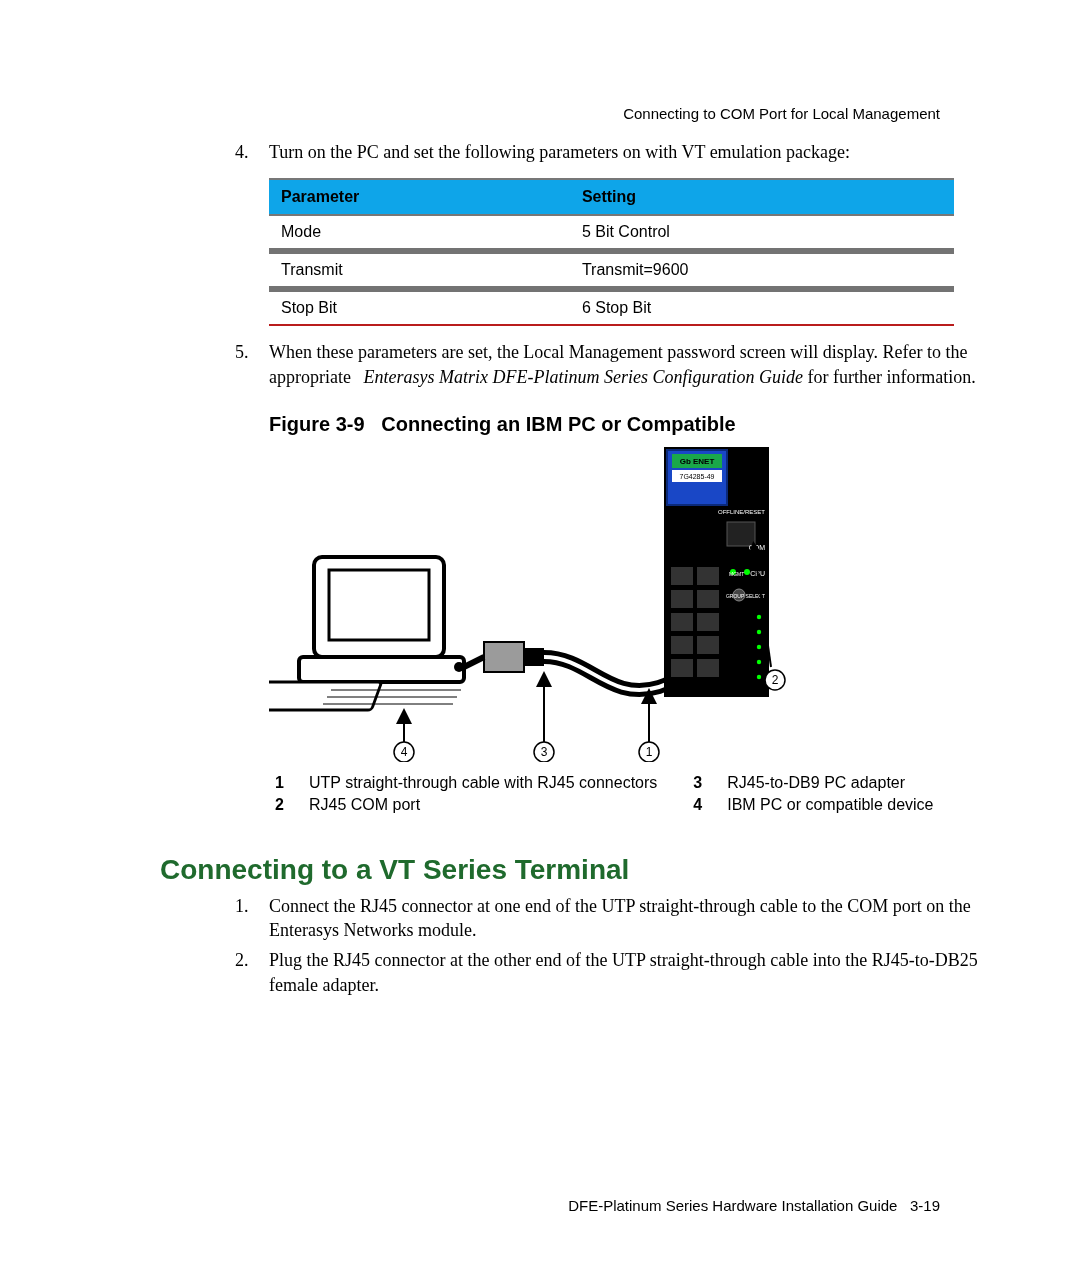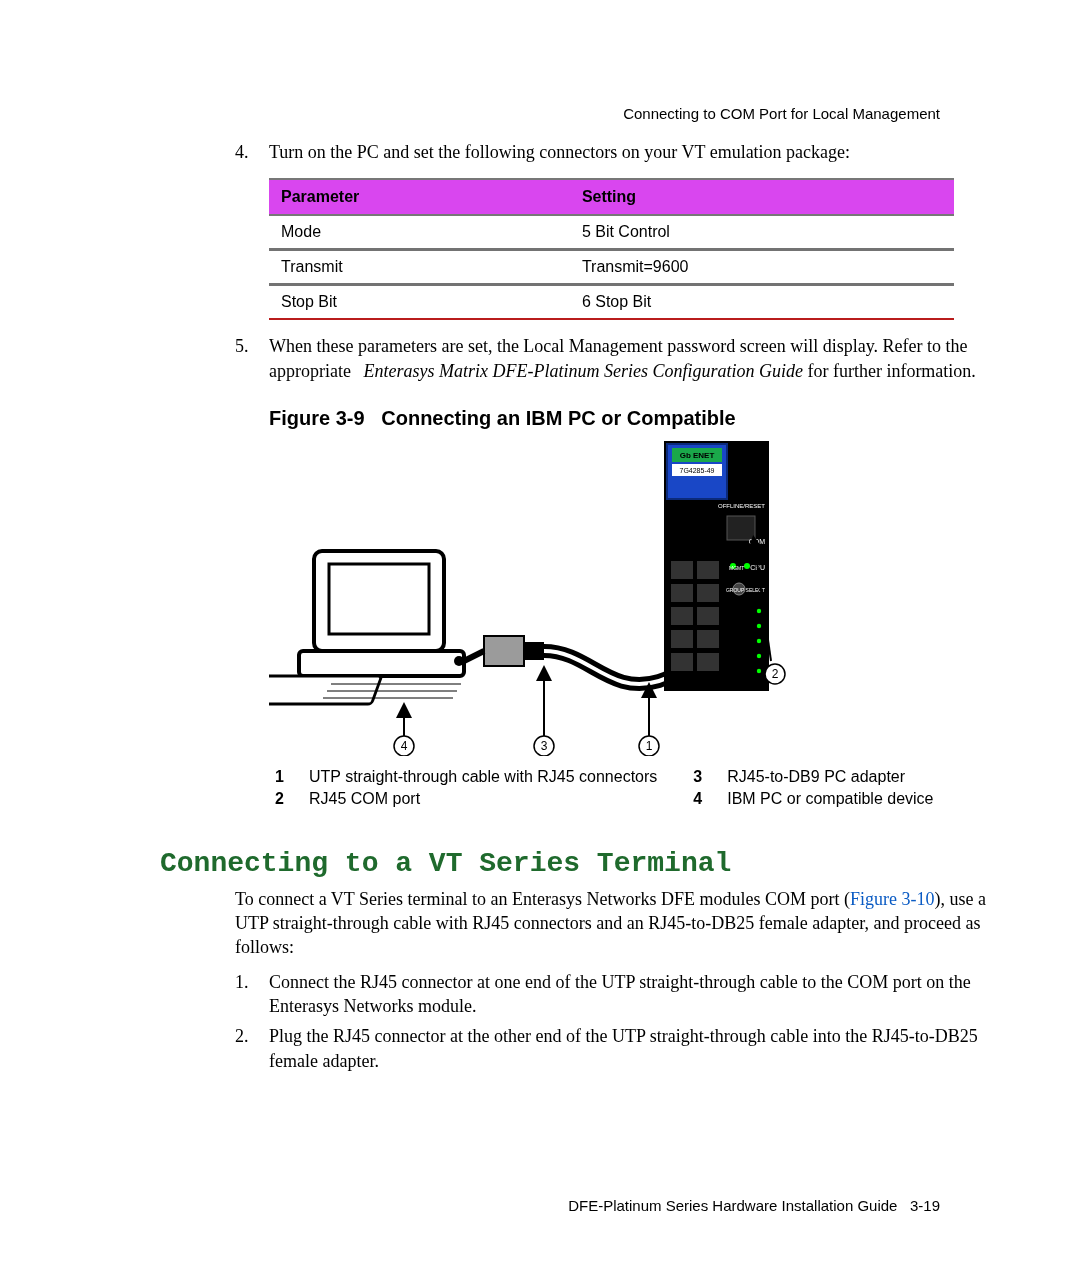--- a/index.html
+++ b/index.html
@@ -43,30 +43,30 @@
   }
   .li-text { flex: 1; }
   table.params {
     border-collapse: collapse;
     width: 685px;
     margin: 14px 0 14px 109px;
     font-family: Arial, Helvetica, sans-serif;
     font-size: 16px;
   }
   table.params th {
-    background: #d946ef;
+    background: #0ea5e9;
     text-align: left;
     font-weight: bold;
     padding: 8px 12px;
     border-top: 2px solid #777;
     border-bottom: 2px solid #777;
   }
   table.params td {
     padding: 7px 12px;
-    border-bottom: 3px solid #737373;
+    border-bottom: 6px solid #737373;
   }
   table.params tr:last-child td {
     border-bottom: 2px solid #b91c1c;
   }
   .italic { font-style: italic; margin-left: 8px; }
   .figcap {
     font-family: Arial, Helvetica, sans-serif;
     font-weight: bold;
     font-size: 20px;
     margin: 24px 0 6px 109px;
@@ -81,21 +81,21 @@
   table.legend {
     margin: 6px 0 0 109px;
     border-collapse: collapse;
     font-family: Arial, Helvetica, sans-serif;
     font-size: 16px;
     width: 685px;
   }
   table.legend td { padding: 2px 6px; vertical-align: top; }
   table.legend td.num { font-weight: bold; width: 22px; }
   .section-h {
-    font-family: Liberation Mono, monospace;
+    font-family: Liberation Sans, sans-serif;
     font-weight: bold;
     font-size: 28px;
     color: #1f6a2d;
     margin: 38px 0 8px 0;
   }
   .para {
     margin: 0 0 10px 75px;
   }
   .xref { color: #0a5bc4; }
   .footer {
@@ -110,21 +110,21 @@
 </head>
 <body>
 
 <div class="page">
 
   <div class="running-head">Connecting to COM Port for Local Management</div>
 
   <div class="ol-block body-text">
     <div class="li-row">
       <div class="li-num">4.</div>
-      <div class="li-text">Turn on the PC and set the following connectors on your VT emulation package:</div>
+      <div class="li-text">Turn on the PC and set the following parameters on with VT emulation package:</div>
     </div>
   </div>
 
   <table class="params">
     <thead>
       <tr>
         <th>Parameter</th>
         <th>Setting</th>
       </tr>
     </thead>
@@ -259,23 +259,20 @@
       <td class="num">2</td>
       <td>RJ45 COM port</td>
       <td class="num">4</td>
       <td>IBM PC or compatible device</td>
     </tr>
   </tbody>
     </table>
 
   <div class="section-h">Connecting to a VT Series Terminal</div>
 
-  <div class="para body-text">
-    <span>To connect a VT Series terminal to an Enterasys Networks DFE modules COM port (</span><span class="xref">Figure 3-10</span><span>), use a UTP straight-through cable with RJ45 connectors and an RJ45-to-DB25 female adapter, and proceed as follows:</span>
-  </div>
 
   <div class="ol-block body-text" style="margin-top:6px;">
     <div class="li-row">
       <div class="li-num">1.</div>
       <div class="li-text">Connect the RJ45 connector at one end of the UTP straight-through cable to the COM port on the Enterasys Networks module.</div>
     </div>
     <div class="li-row">
       <div class="li-num">2.</div>
       <div class="li-text">Plug the RJ45 connector at the other end of the UTP straight-through cable into the RJ45-to-DB25 female adapter.</div>
     </div>

